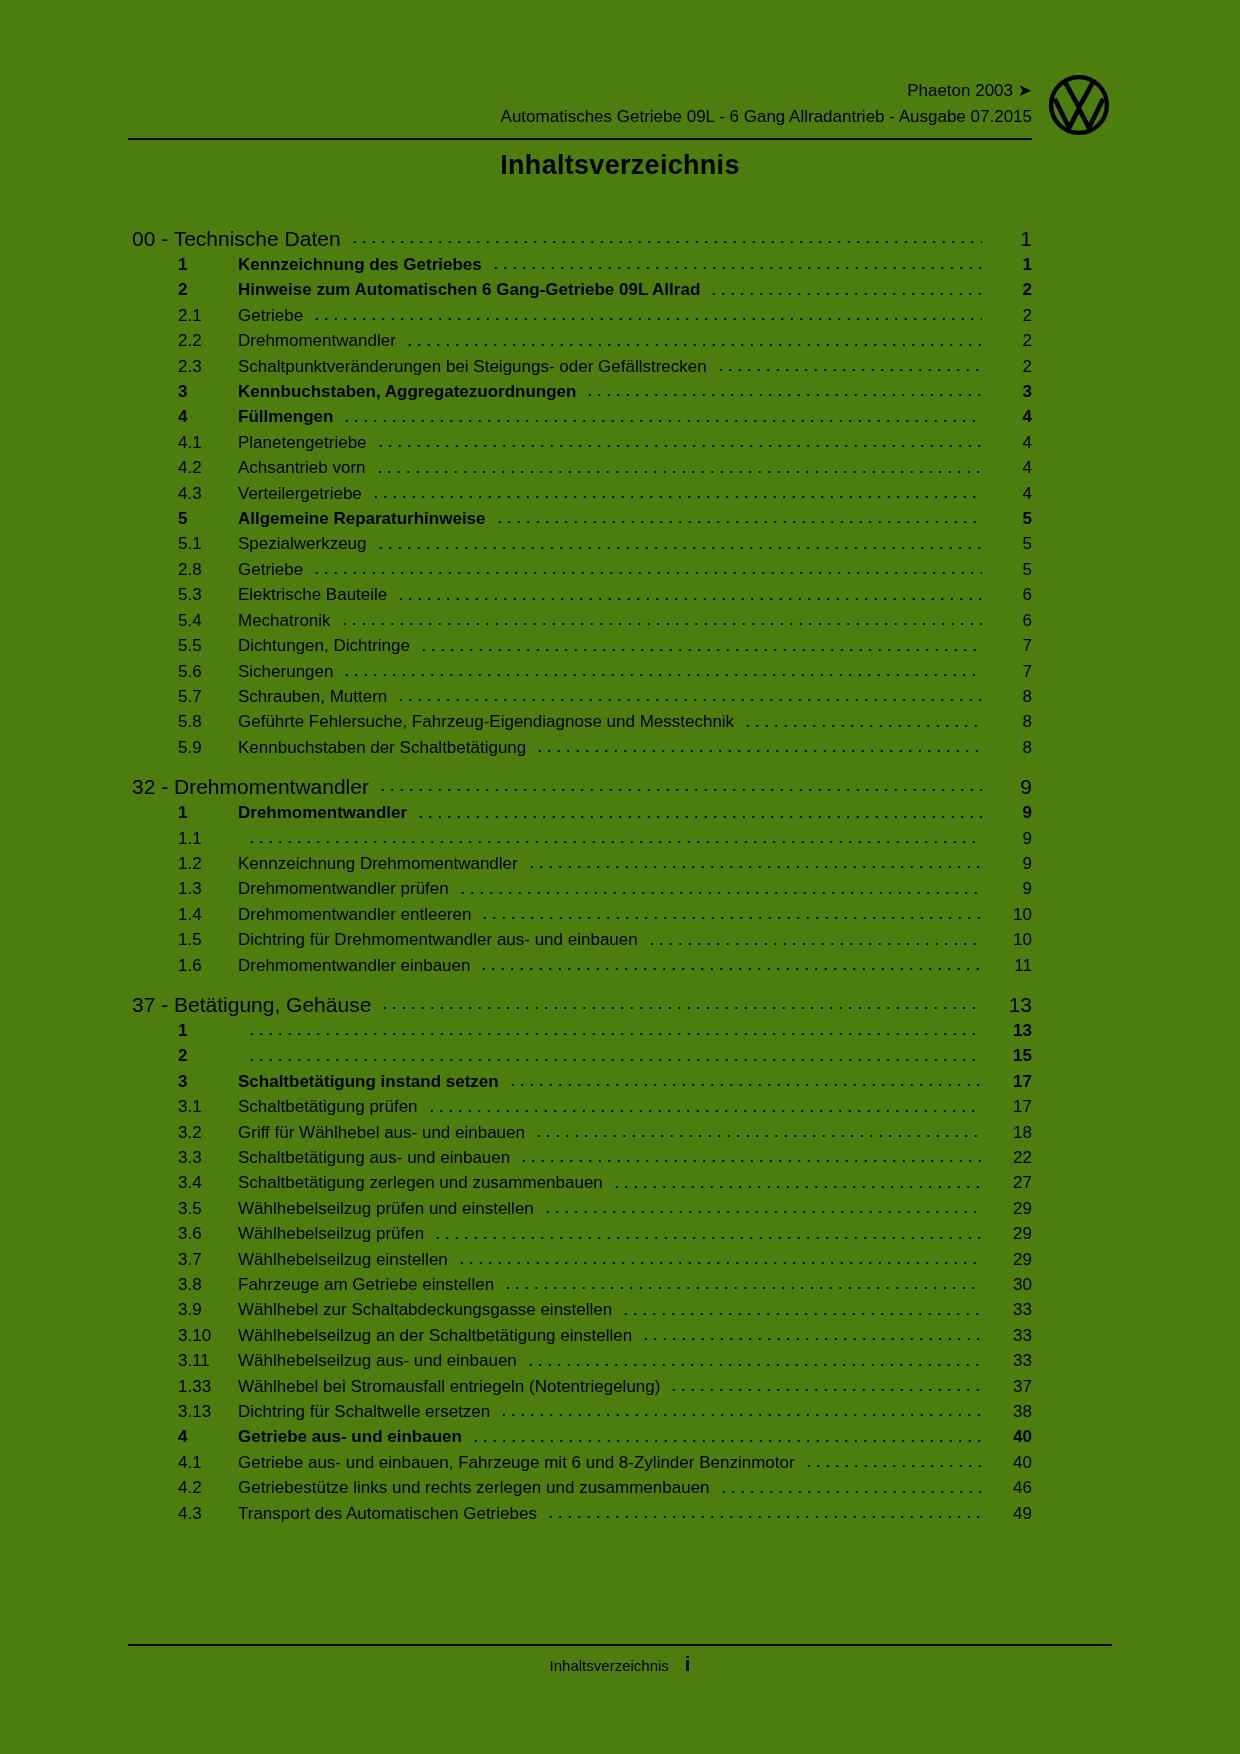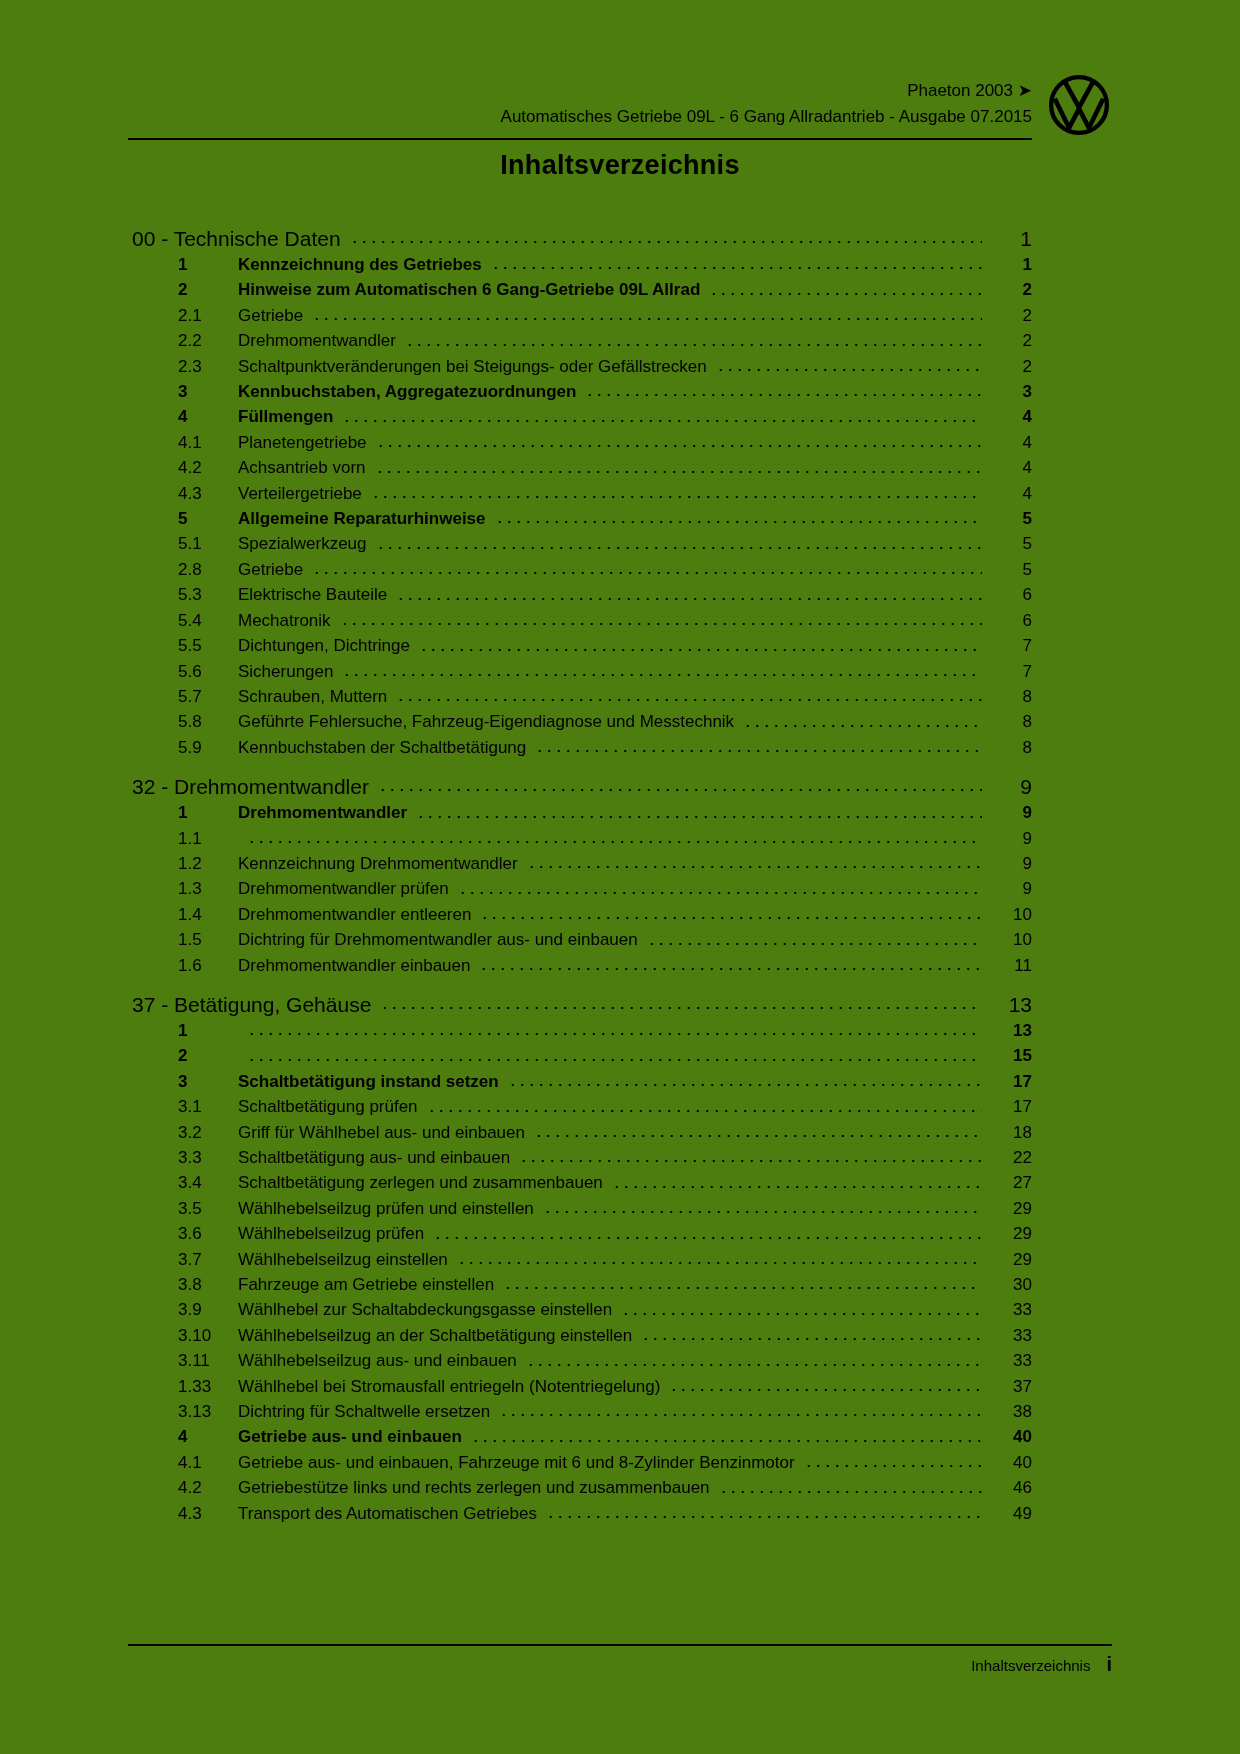--- a/index.html
+++ b/index.html
@@ -92,21 +92,21 @@
     top: 1644px;
     left: 128px;
     width: 984px;
     border-top: 2px solid #000;
   }
   .footer {
     position: absolute;
     top: 1652px;
     left: 128px;
     width: 984px;
-    text-align: right;
+    text-align: center;
     font-size: 15px;
     line-height: 24px;
   }
   .footer .page-marker {
     font-size: 20px;
     font-weight: bold;
     margin-left: 16px;
   }
 </style>
 </head>

